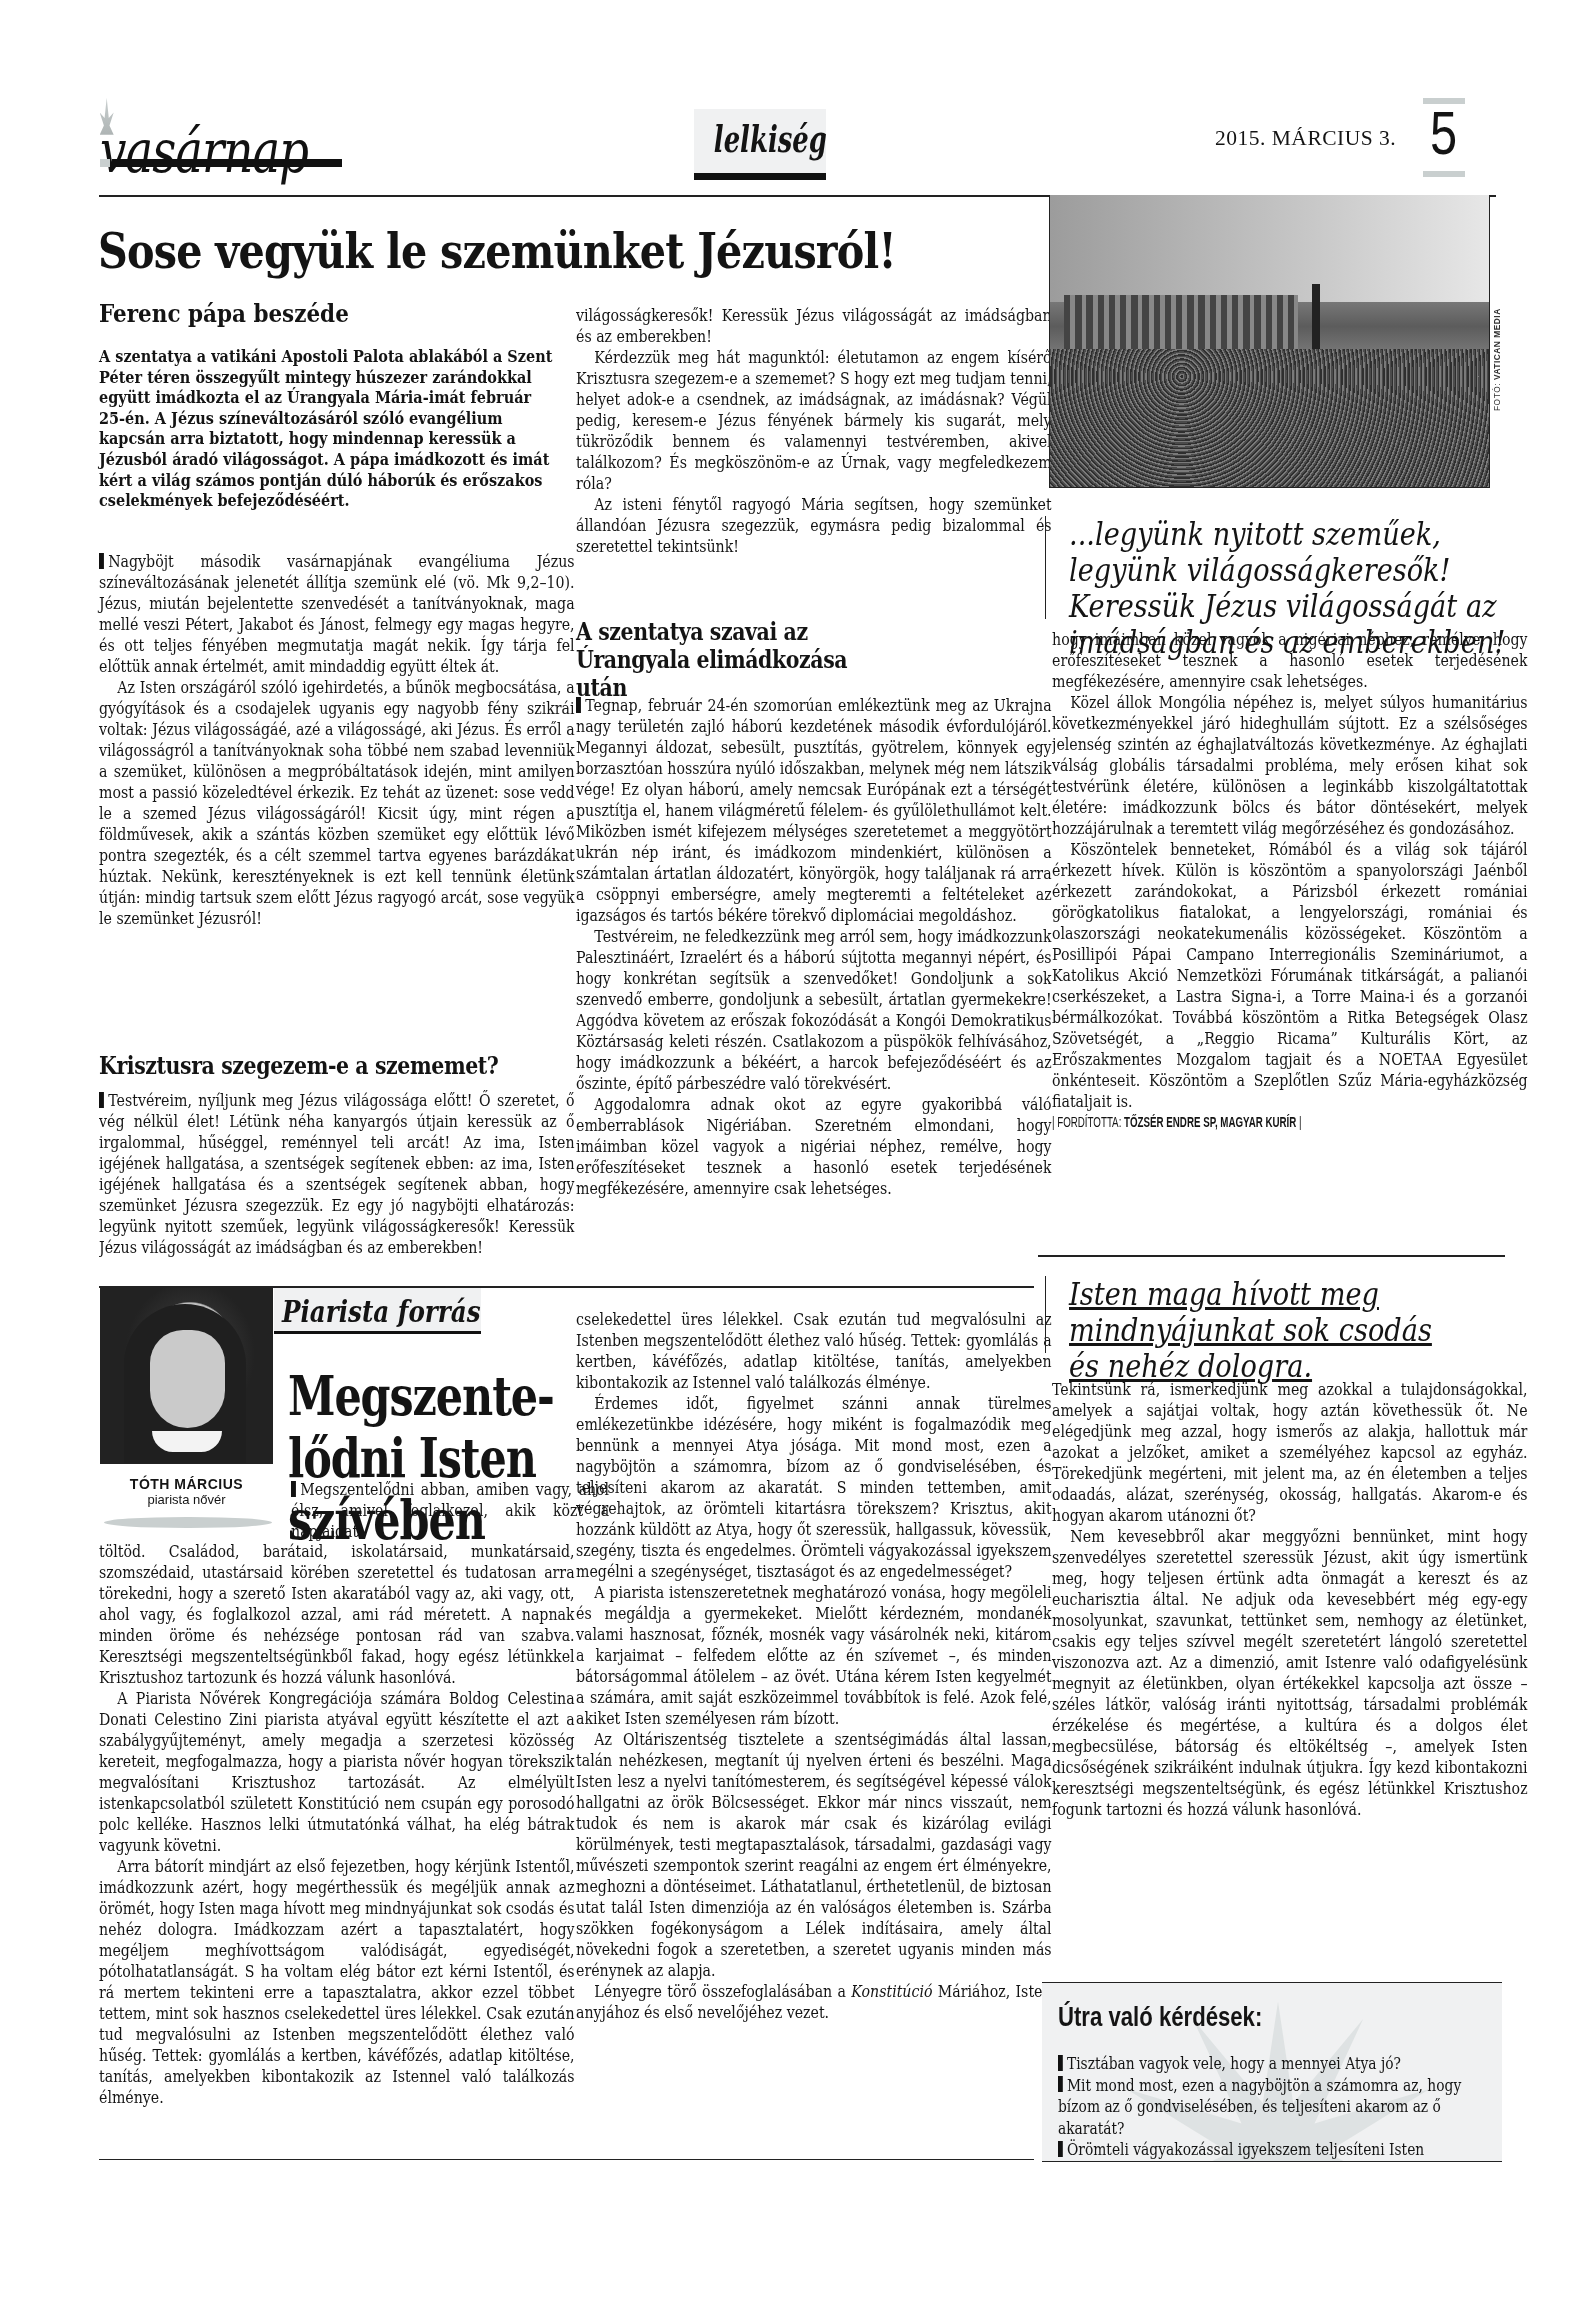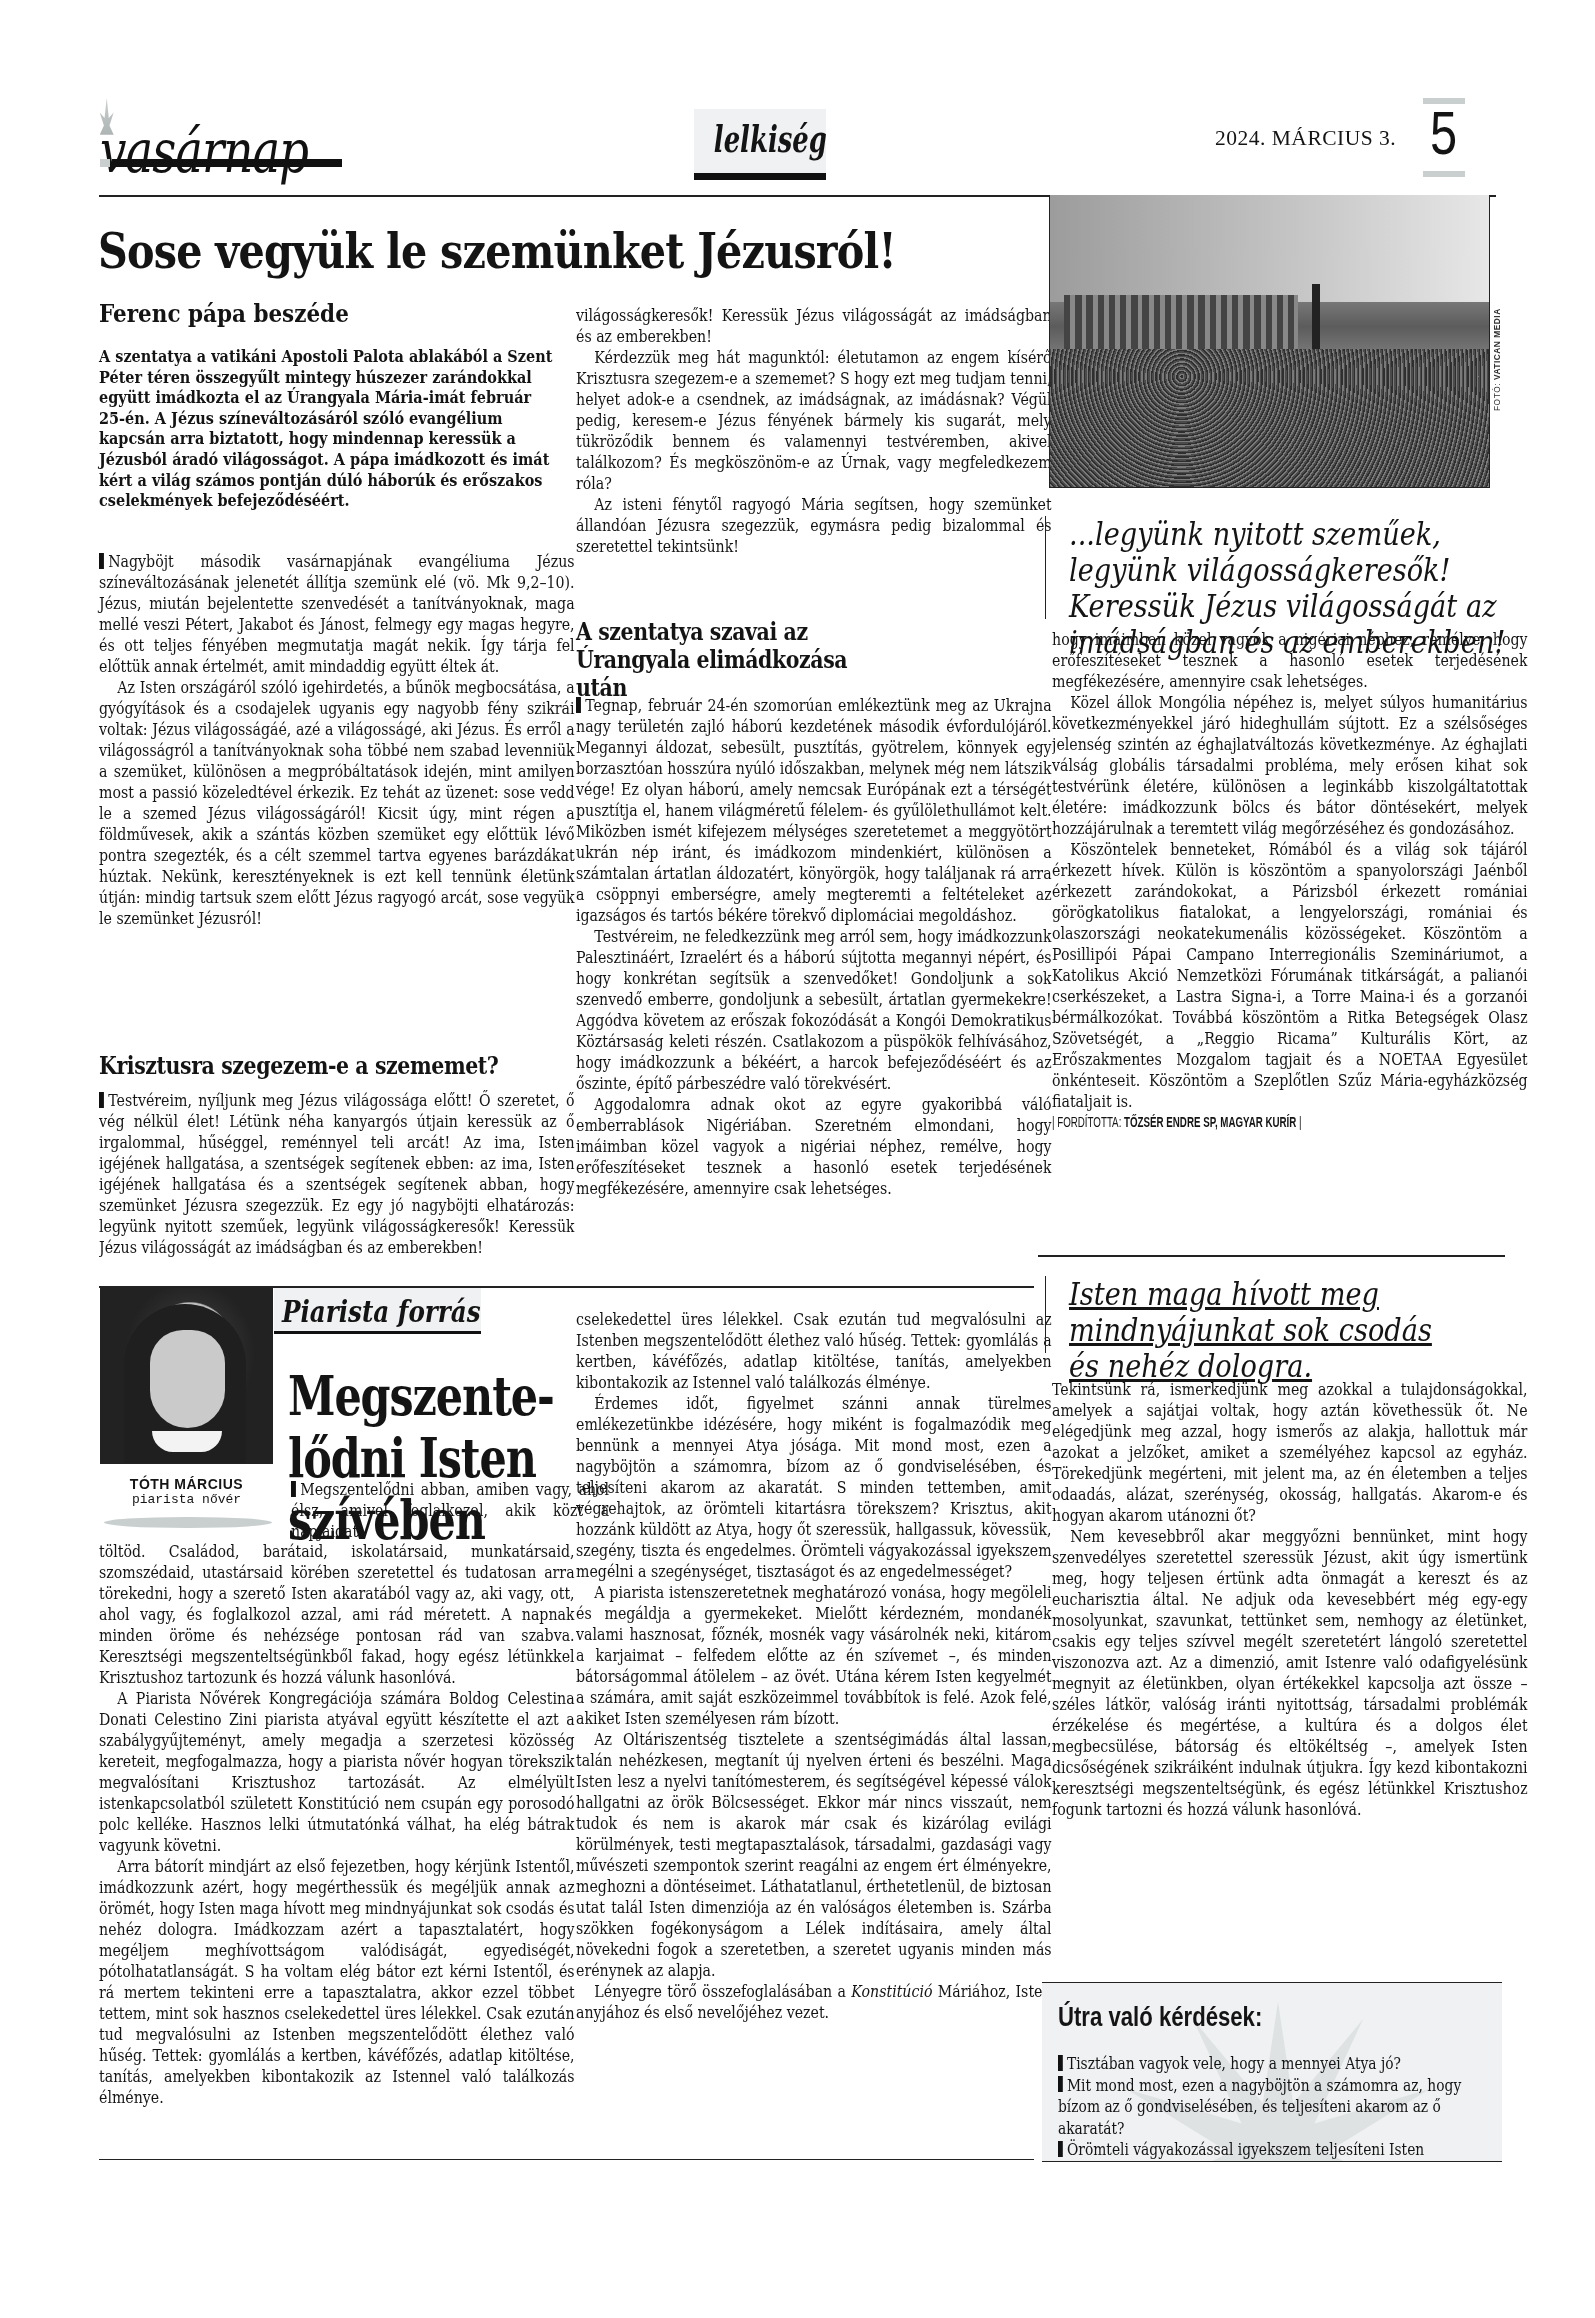--- a/index.html
+++ b/index.html
@@ -73,21 +73,21 @@
   .translator { font-family:"Liberation Sans", sans-serif; font-size: 14.5px; transform: scaleX(0.82); transform-origin: left; white-space: nowrap; }
   .translator b { font-weight: bold; }
 
   
   .portrait { left: 100px; top: 1288px; width: 171px; height: 175px; border: 1.4px solid #222; border-top: 0;
         background: radial-gradient(ellipse 38% 42% at 52% 38%, #d6d6d6 0 55%, #bdbdbd 70%, #2c2c2c 72%, #222 100%), #cfcfcf; overflow:hidden; }
   .portrait .veil { position:absolute; left: 23.4px; top: 16.4px; width: 122px; height: 168px; border-radius: 61px 61px 0 0; background:#1f1f1f; }
   .portrait .face { position:absolute; left: 49px; top: 42px; width: 75px; height: 98px; border-radius: 37px 37px 42px 42px; background: #cacaca; }
   .portrait .collar { position:absolute; left: 51px; top: 143px; width: 70px; height: 21px; border-radius: 0 0 35px 35px; background:#f3f3f3; }
   .author-name { left: 100px; top: 1476px; width: 173px; text-align:center; font-family:"Liberation Sans", sans-serif; font-weight: bold; font-size: 14px; letter-spacing: 0.5px; }
-  .author-role { left: 100px; top: 1492px; width: 173px; text-align:center; font-family:Liberation Mono, monospace; font-size: 13px; }
+  .author-role { left: 100px; top: 1492px; width: 173px; text-align:center; font-family:Liberation Sans, sans-serif; font-size: 13px; }
   .author-ell { left: 104px; top: 1517px; width: 168px; height: 11.2px; border-radius: 50%; background:#c9cfcf; }
   .column-tab { left: 274px; top: 1288px; width: 207px; height: 43px; background:#f0f1f2; border-bottom: 3.7px solid #111; }
   .column-tab span { position:absolute; left: 8.4px; top: 5.6px; font-style: italic; font-weight: bold; font-size: 30px; transform: scaleX(0.82); transform-origin:left; white-space: nowrap; }
   .title2 { left: 288px; top: 1365px; font-family: "DejaVu Serif", serif; font-weight: bold; font-size: 55px; line-height: 62px;
         letter-spacing: -1.4px; transform: scaleX(0.78); transform-origin: left; white-space: nowrap; }
   .p-body { left: 99px; top: 1541px; width: 580px; }
   .d2 { left: 576px; top: 1309px; width: 580px; }
   .e2 { left: 1052px; top: 1379px; width: 580px; }
 
   .bottom-rule { left: 99px; top: 2159px; width: 935px; height: 1.4px; background:#222; }
@@ -110,21 +110,21 @@
 <div class="abs masthead">
   <div class="spark"></div>
   <div class="logo">vasárnap</div>
   <div class="rule-a"></div>
   <div class="rule-b"></div>
 </div>
 <div class="abs section-tab">
   <span>lelkiség</span>
   <div class="bar"></div>
 </div>
-<div class="abs date">2024. MÁRCIUS 3.</div>
+<div class="abs date">2015. MÁRCIUS 3.</div>
 <div class="abs pn-bar-top"></div>
 <div class="abs page-num">5</div>
 <div class="abs pn-bar-bot"></div>
 <div class="abs top-rule"></div>
 
 <h1 class="abs headline" style="margin:0">Sose vegyük le szemünket Jézusról!</h1>
 <h2 class="abs subhead" style="margin:0">Ferenc pápa beszéde</h2>
 <div class="abs lead">A szentatya a vatikáni Apostoli Palota ablakából a Szent Péter téren összegyűlt mintegy húszezer zarándokkal együtt imádkozta el az Úrangyala Mária-imát február 25-én. A Jézus színeváltozásáról szóló evangélium kapcsán arra biztatott, hogy mindennap keressük a Jézusból áradó világosságot. A pápa imádkozott és imát kért a világ számos pontján dúló háborúk és erőszakos cselekmények befejeződéséért.</div>
 
 <div class="abs col colwrap c1" style="top:551px;">

